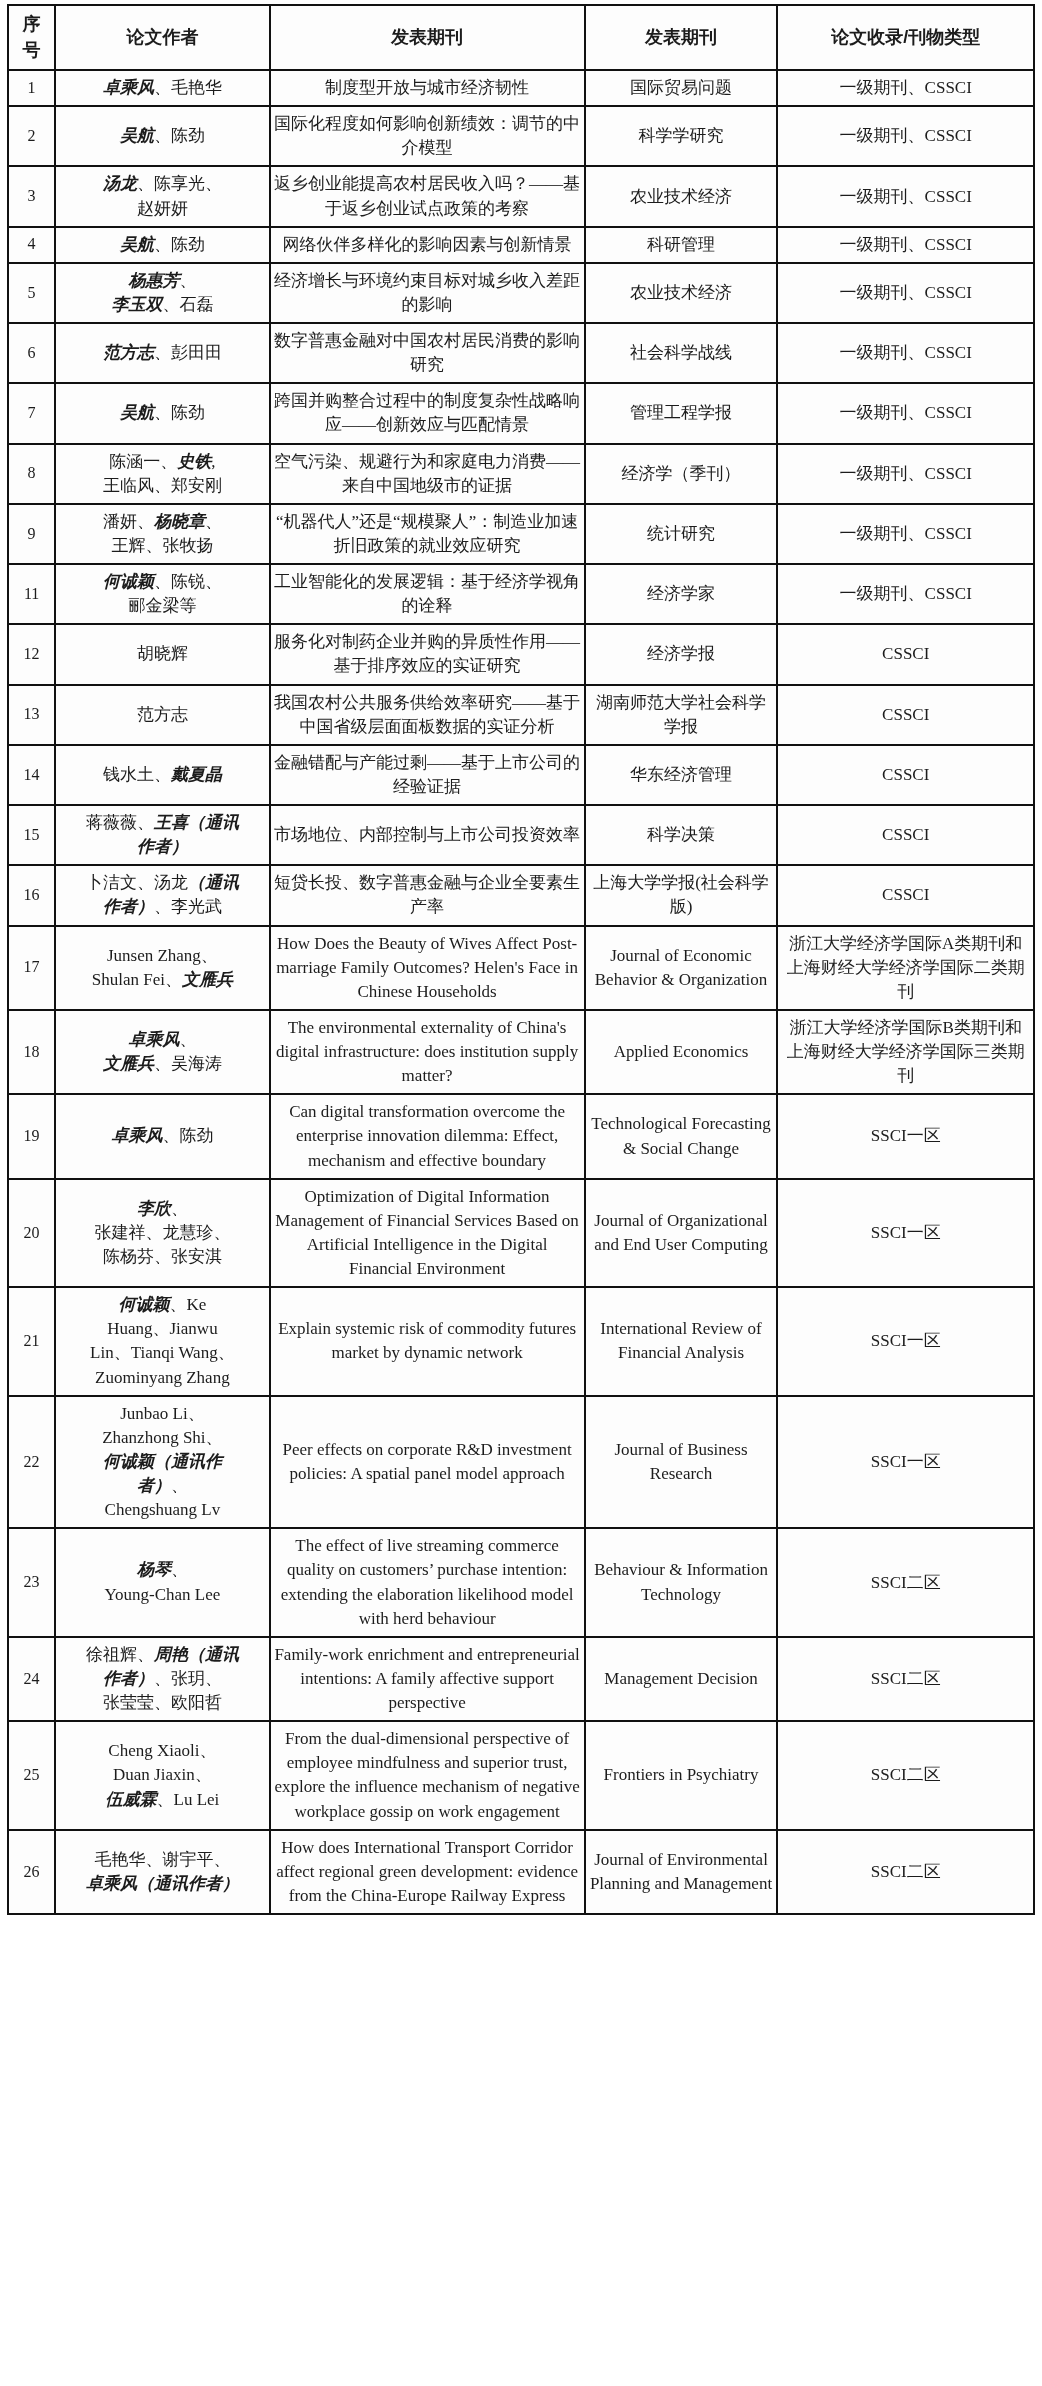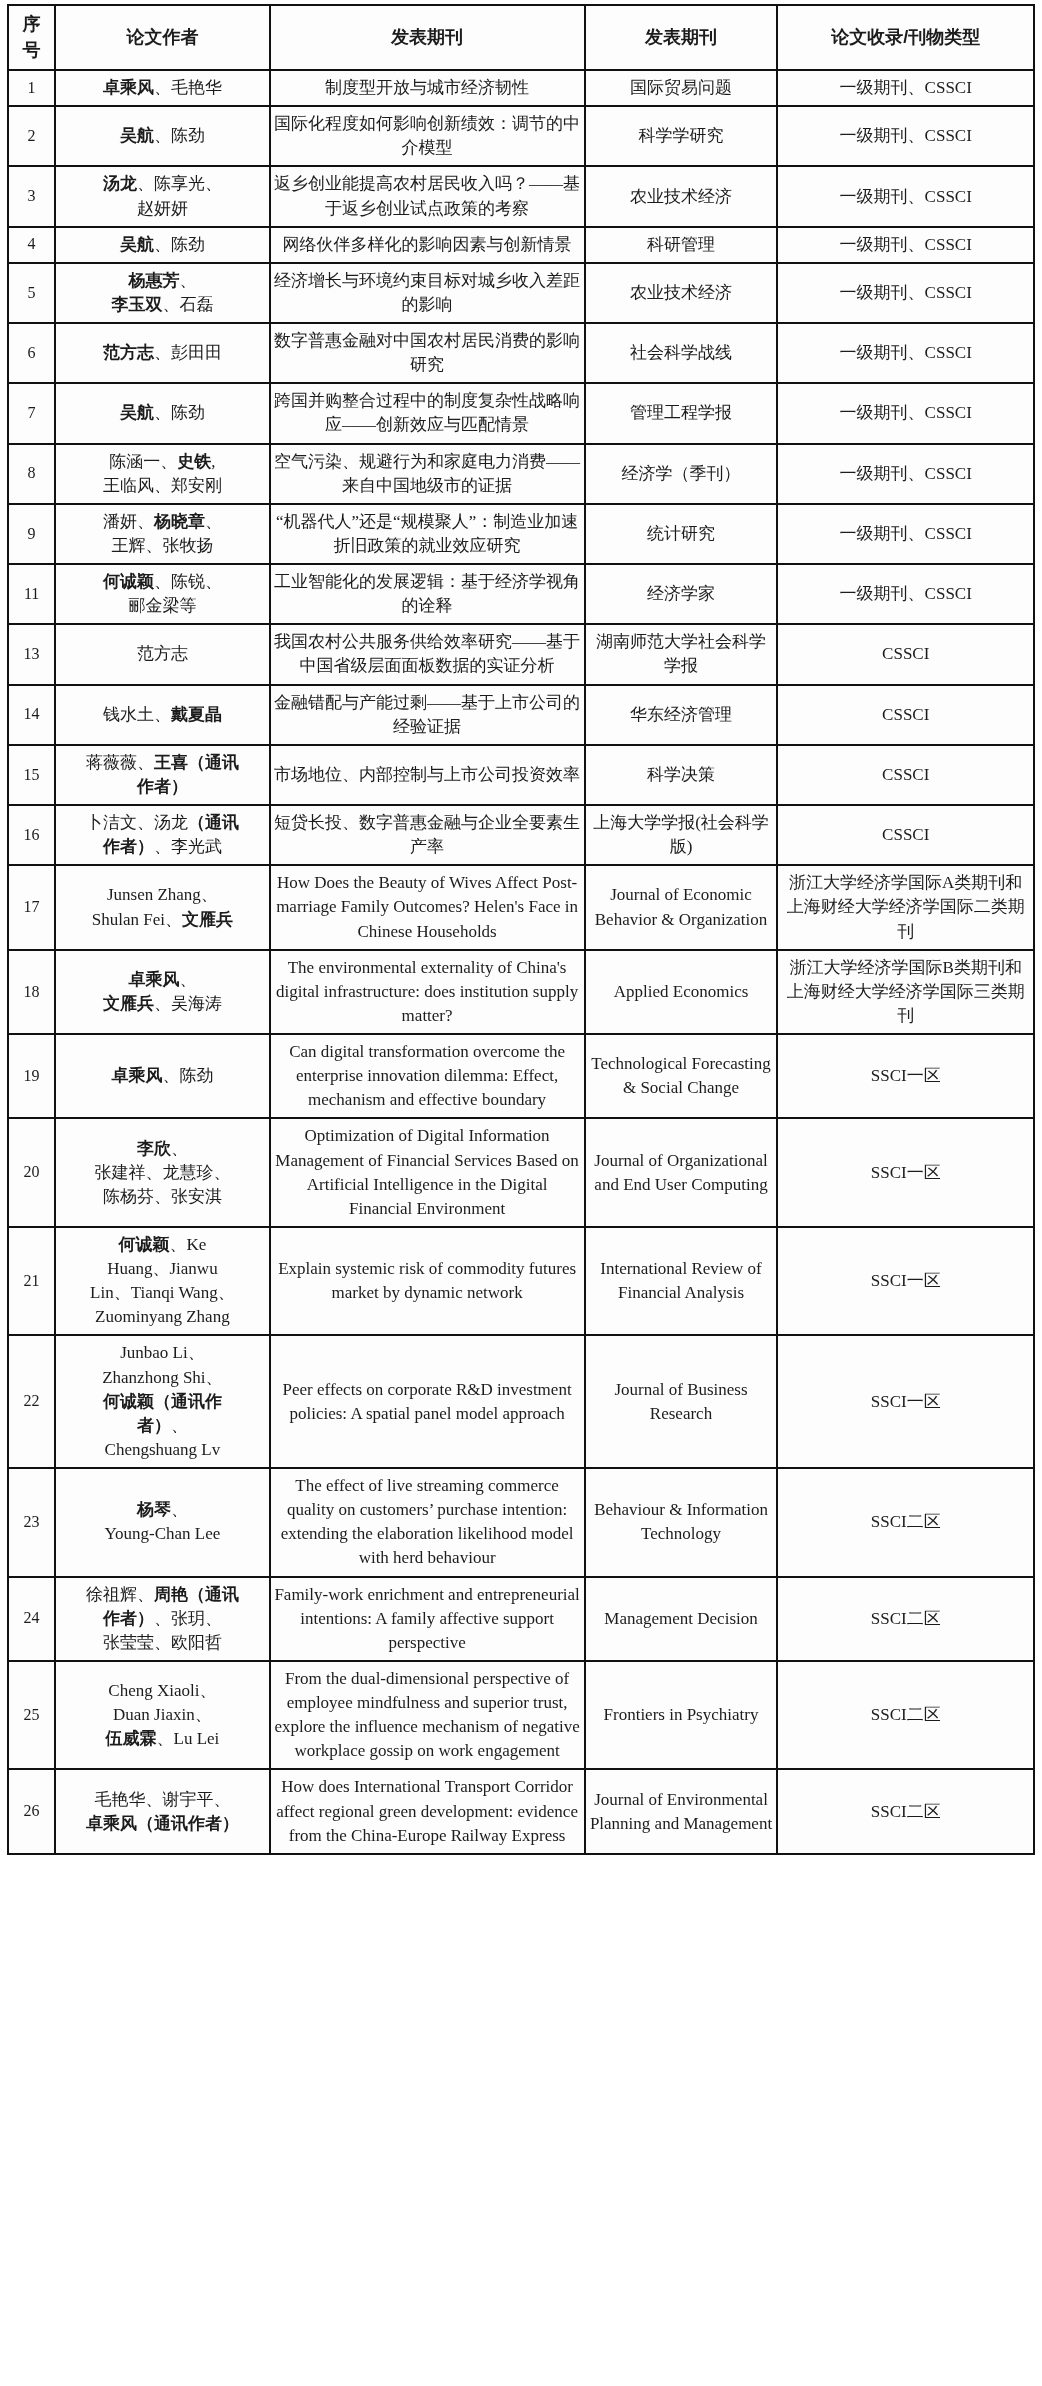--- a/index.html
+++ b/index.html
@@ -49,20 +49,21 @@
     margin-top: 44px;
   }
   td.c-num {
     font-size: 16px;
   }
   td.c-authors {
     white-space: pre-wrap;
   }
   td.c-authors b {
     font-weight: 700;
+    font-style: italic;
   }
 </style>
 </head>
 <body>
 
 <table class="pub-table">
   <colgroup>
     <col class="w-num">
     <col class="w-authors">
     <col class="w-title">
@@ -148,20 +149,27 @@
       </tr>
       <tr>
         <td class="c-num">11</td>
         <td class="c-authors"><b>何诚颖</b><span>、陈锐、
 郦金梁等</span></td>
         <td class="c-title">工业智能化的发展逻辑：基于经济学视角的诠释</td>
         <td class="c-journal">经济学家</td>
         <td class="c-type">一级期刊、CSSCI</td>
       </tr>
       <tr>
+        <td class="c-num">12</td>
+        <td class="c-authors"><span>胡晓辉</span></td>
+        <td class="c-title">服务化对制药企业并购的异质性作用——基于排序效应的实证研究</td>
+        <td class="c-journal">经济学报</td>
+        <td class="c-type">CSSCI</td>
+      </tr>
+      <tr>
         <td class="c-num">13</td>
         <td class="c-authors"><span>范方志</span></td>
         <td class="c-title">我国农村公共服务供给效率研究——基于中国省级层面面板数据的实证分析</td>
         <td class="c-journal">湖南师范大学社会科学学报</td>
         <td class="c-type">CSSCI</td>
       </tr>
       <tr>
         <td class="c-num">14</td>
         <td class="c-authors"><span>钱水土、</span><b>戴夏晶</b></td>
         <td class="c-title">金融错配与产能过剩——基于上市公司的经验证据</td>

